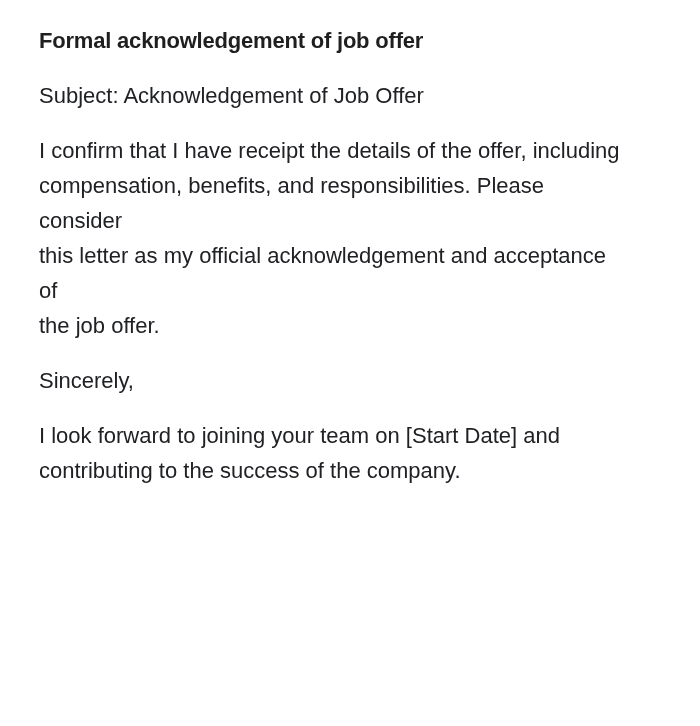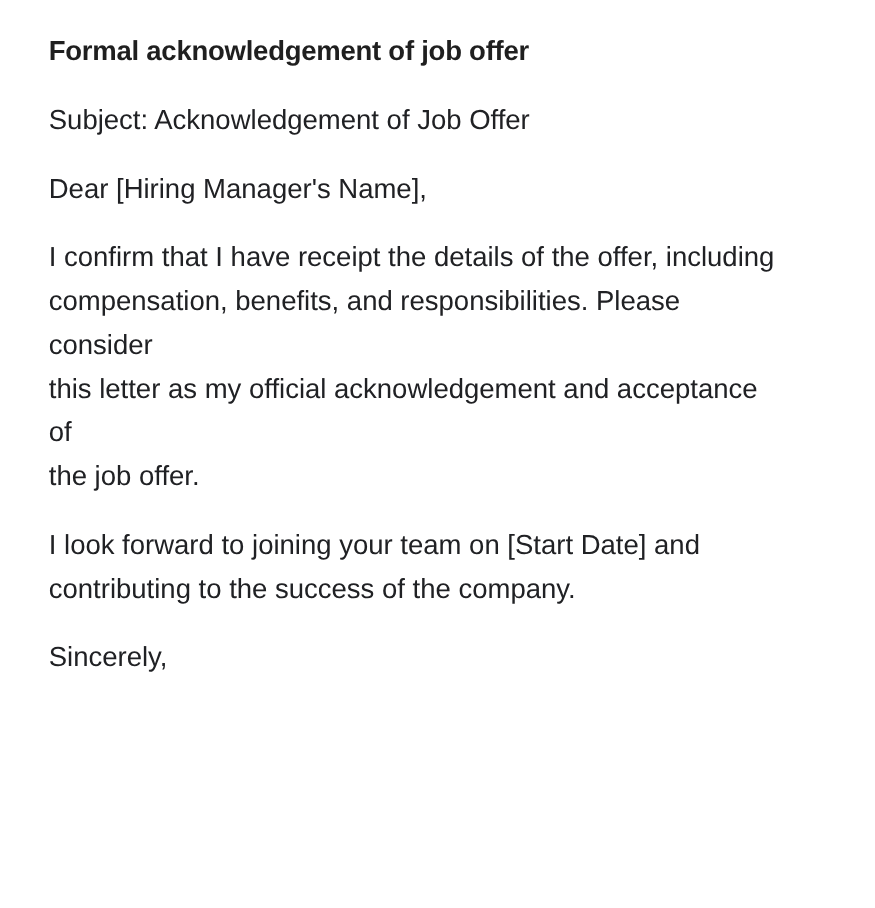--- a/index.html
+++ b/index.html
@@ -35,26 +35,25 @@
   }
 </style>
 </head>
 <body>
 
 <div class="page">
   <h1 class="doc-title">Formal acknowledgement of job offer</h1>
 
   <p class="para">Subject: Acknowledgement of Job Offer</p>
 
-  <p class="para">Dear [Hiring Manager's Name],</p>
 
 
   <p class="para">I confirm that I have receipt the details of the offer, including
 compensation, benefits, and responsibilities. Please consider
 this letter as my official acknowledgement and acceptance of
 the job offer.</p>
 
+  <p class="para">Sincerely,</p>
+
   <p class="para">I look forward to joining your team on [Start Date] and
 contributing to the success of the company.</p>
-
-  <p class="para">Sincerely,</p>
 
 </div>
 
 </body></html>

